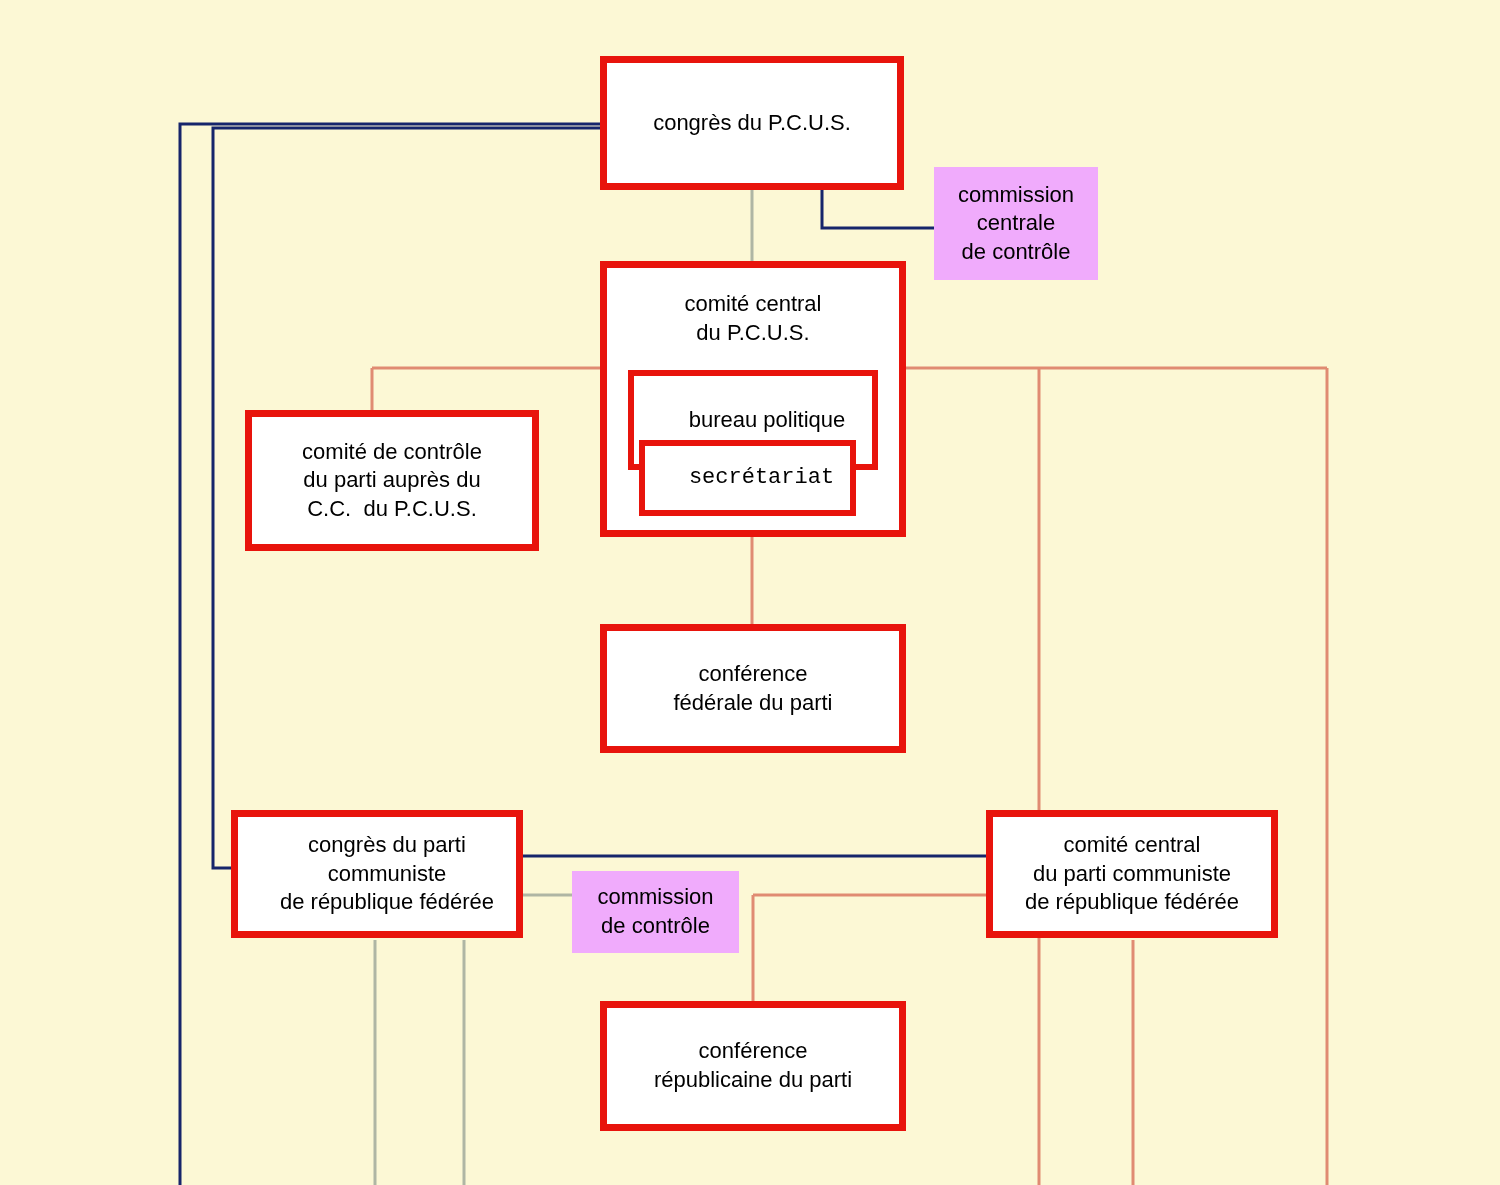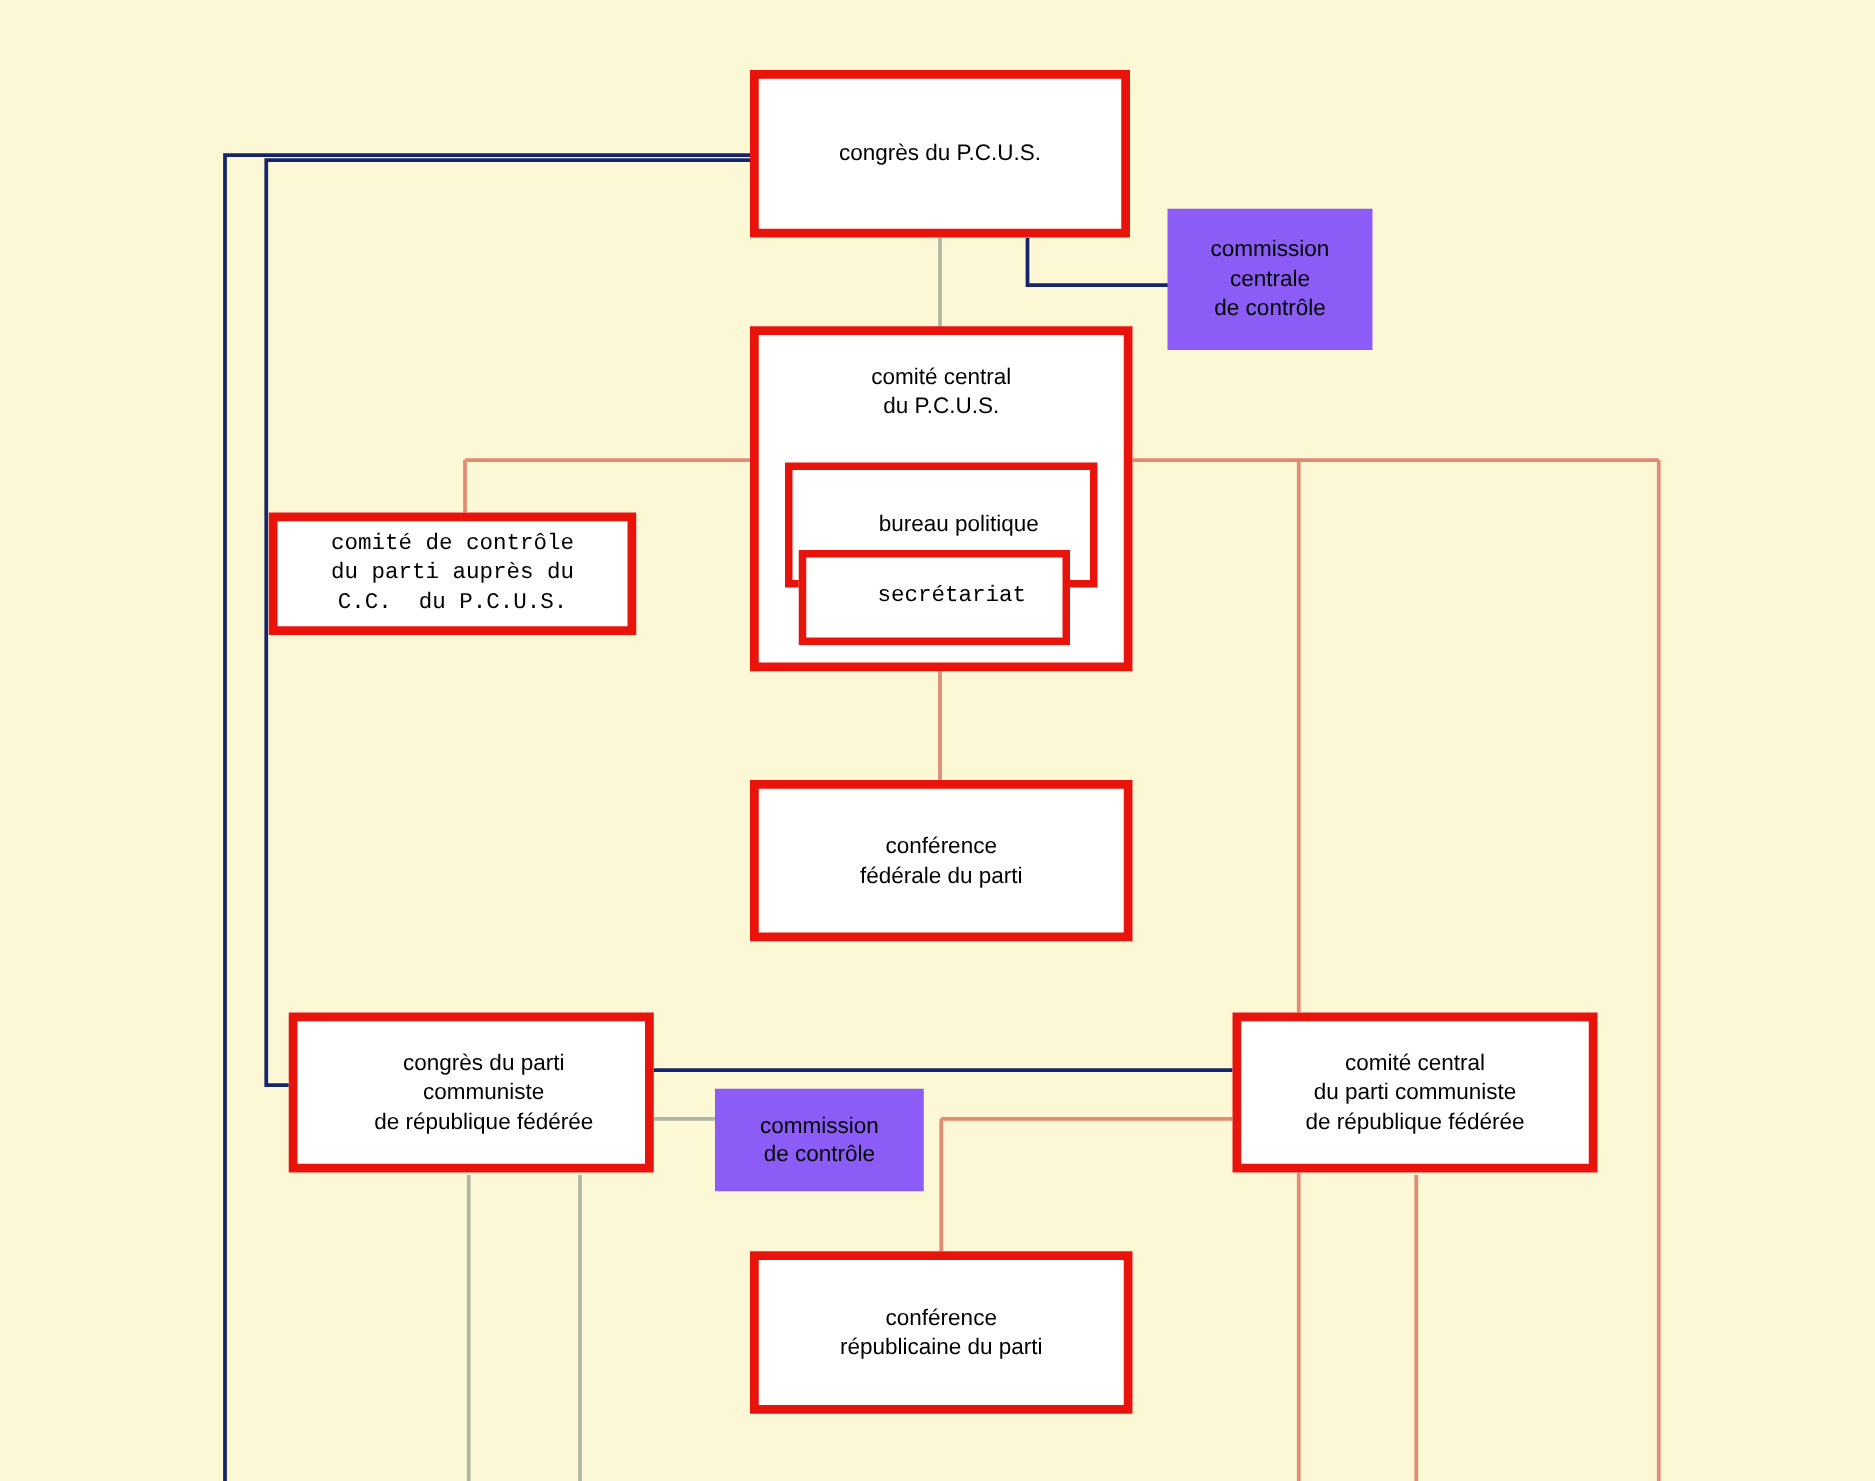--- a/index.html
+++ b/index.html
@@ -36,24 +36,24 @@
   .node.white {
     background: #FFFFFF;
     border: 7px solid #E8140C;
   }
   .node.inner {
     background: #FFFFFF;
     border: 6px solid #E8140C;
     padding-left: 28px;
   }
   .node.coral {
-    background: #8b5cf6;
+    background: #f0abfc;
     border: none;
   }
-  .t26 { font-size: 18px; }
+  .t26 { font-size: 22px; }
 </style>
 </head>
 <body>
 
 <div id="stage">
 
   <svg id="wires" viewBox="0 0 1500 1185" xmlns="http://www.w3.org/2000/svg">
 
     <g stroke="#E08B72" stroke-width="3" fill="none">
 
@@ -107,21 +107,21 @@
   </div>
 
   <div class="node inner t26" style="left:628px; top:370px; width:250px; height:100px;">
     <span>bureau politique</span>
   </div>
 
   <div class="node inner t26" style="left:639px; top:440px; width:217px; height:76px;font-family:Liberation Mono, monospace;">
     <span>secrétariat</span>
   </div>
 
-  <div class="node white t26" style="left:215px; top:410px; width:294px; height:98px;font-family:Liberation Mono, monospace;">
+  <div class="node white t26" style="left:245px; top:410px; width:294px; height:141px;">
     <span>comité de contrôle
 du parti auprès du
 C.C.  du P.C.U.S.</span>
   </div>
 
   <div class="node white t26" style="left:600px; top:624px; width:306px; height:129px;">
     <span>conférence
 fédérale du parti</span>
   </div>
 

